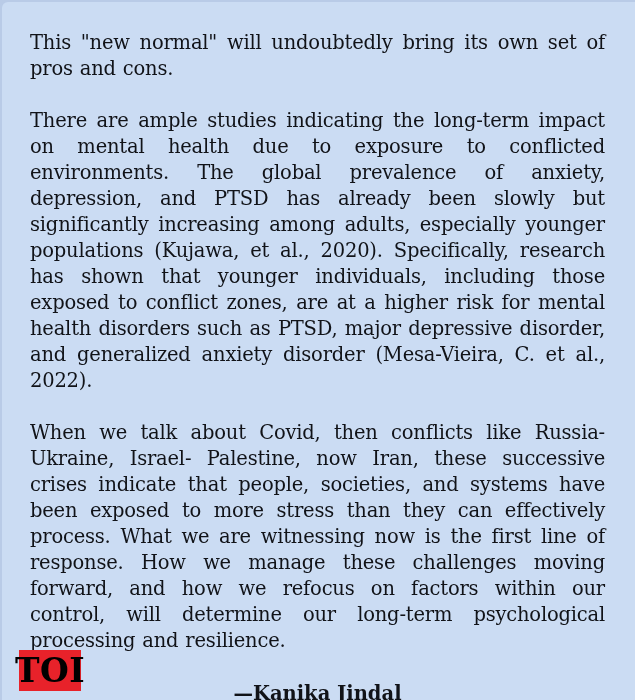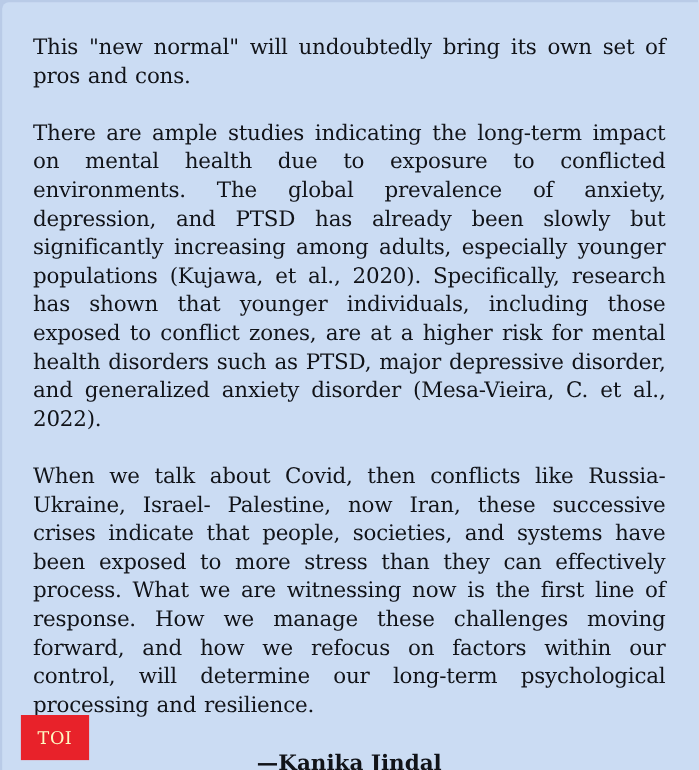--- a/index.html
+++ b/index.html
@@ -47,24 +47,24 @@
     left: 17px;
     bottom: 9px;
     width: 62px;
     height: 41px;
     background: #e8222a;
     display: flex;
     align-items: center;
     justify-content: center;
   }
   .logo span {
-    color: #fef9c3;
+    color: #000000;
     font-family: "DejaVu Serif", "Liberation Serif", serif;
-    font-weight: normal;
-    font-size: 16px;
+    font-weight: bold;
+    font-size: 33px;
     letter-spacing: 0.5px;
   }
 </style>
 </head>
 <body>
 
 <div class="canvas">
   <div class="card">
     <div class="content">
       <p>This "new normal" will undoubtedly bring its own set of pros and cons.</p>

